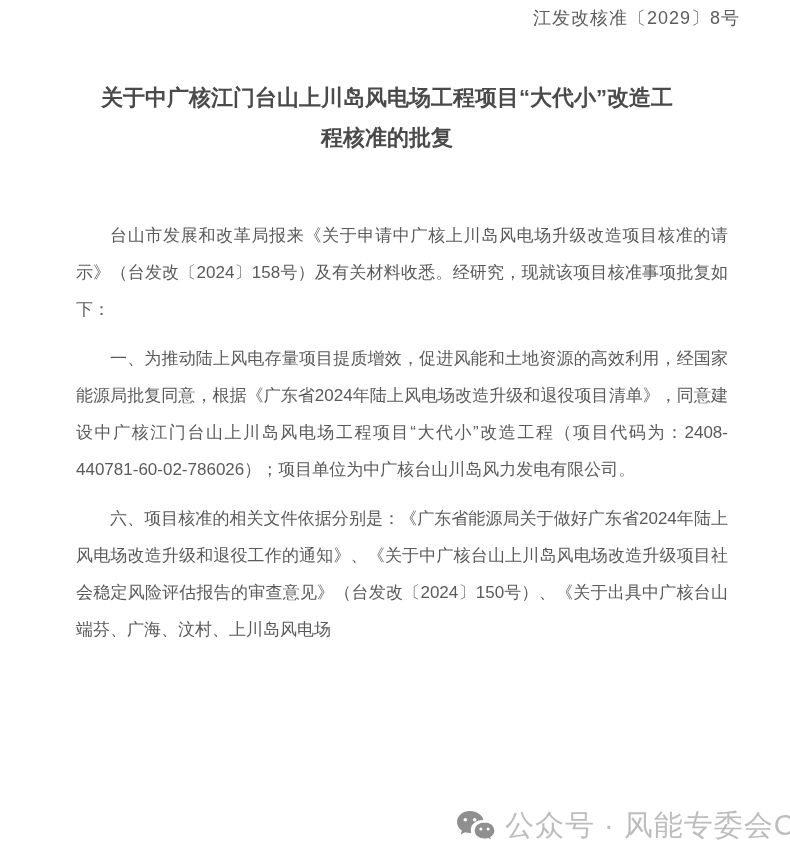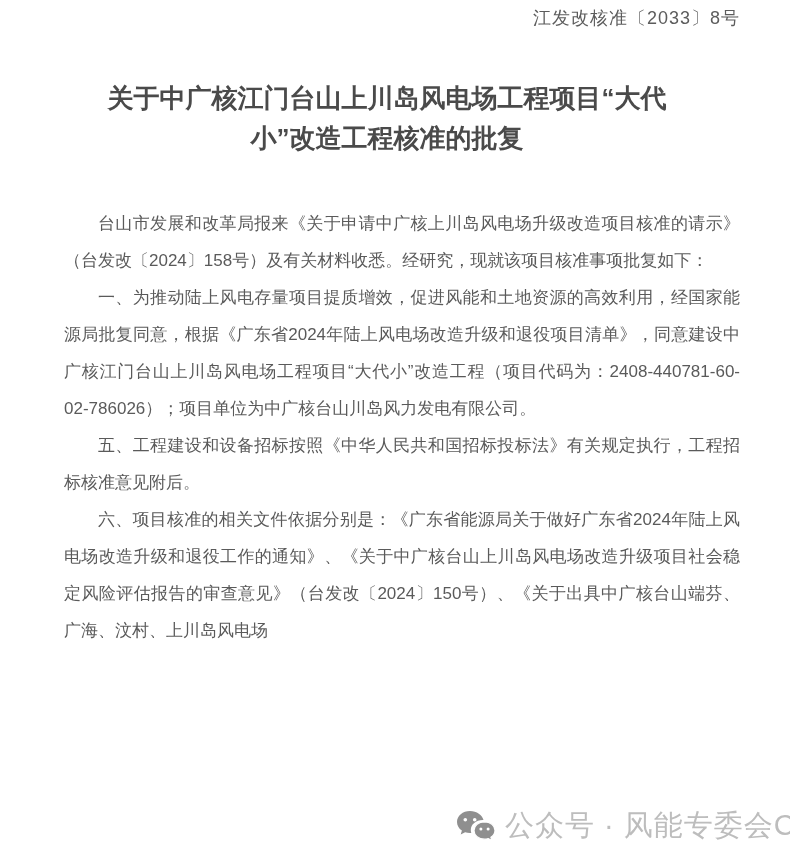--- a/index.html
+++ b/index.html
@@ -23,37 +23,37 @@
     font-size:18px;
     line-height:24px;
     color:var(--doc-number-text);
     letter-spacing:1px;
   }
   .doc-title{
     position:absolute;
     top:78px; left:0; right:16px;
     padding:0 100px;
     text-align:center;
-    font-size:26px;
+    font-size:22px;
     font-weight:bold;
     line-height:40px;
     color:var(--title-text);
   }
   .doc-body{
     position:absolute;
     top:205px; left:64px;
     width:676px;
     font-size:17px;
     line-height:37px;
     text-align:justify;
     color:var(--body-text);
   }
   .para{
     text-indent:2em;
-    margin:0;
+    margin:12px;
   }
   .watermark{
     position:absolute;
     left:456px; top:806px;
     display:flex;
     align-items:center;
     gap:9px;
     mix-blend-mode:multiply;
     pointer-events:none;
     white-space:nowrap;
@@ -61,28 +61,27 @@
   .watermark .wm-text{
     font-size:29px;
     color:var(--watermark-text);
     letter-spacing:1px;
   }
   .watermark svg{display:block;}
 </style>
 </head>
 <body>
 
-<div class="doc-number">江发改核准〔2033〕8号</div>
+<div class="doc-number">江发改核准〔2029〕8号</div>
 
 <h1 class="doc-title">关于中广核江门台山上川岛风电场工程项目“大代小”改造工程核准的批复</h1>
 
 <div class="doc-body">
     <p class="para">台山市发展和改革局报来《关于申请中广核上川岛风电场升级改造项目核准的请示》（台发改〔2024〕158号）及有关材料收悉。经研究，现就该项目核准事项批复如下：</p>
     <p class="para">一、为推动陆上风电存量项目提质增效，促进风能和土地资源的高效利用，经国家能源局批复同意，根据《广东省2024年陆上风电场改造升级和退役项目清单》，同意建设中广核江门台山上川岛风电场工程项目“大代小”改造工程（项目代码为：2408-440781-60-02-786026）；项目单位为中广核台山川岛风力发电有限公司。</p>
-    <p class="para">五、工程建设和设备招标按照《中华人民共和国招标投标法》有关规定执行，工程招标核准意见附后。</p>
     <p class="para">六、项目核准的相关文件依据分别是：《广东省能源局关于做好广东省2024年陆上风电场改造升级和退役工作的通知》、《关于中广核台山上川岛风电场改造升级项目社会稳定风险评估报告的审查意见》（台发改〔2024〕150号）、《关于出具中广核台山端芬、广海、汶村、上川岛风电场</p>
   </div>
 
 <div class="watermark">
   <span>
     <svg width="40" height="34" viewBox="0 0 40 34" aria-hidden="true">
       <g fill="var(--watermark-icon)">
         <path d="M14 2C6.8 2 1 6.9 1 13c0 3.5 1.9 6.6 4.9 8.6l-1.2 3.9 4.4-2.3c1.5.5 3.2.8 4.9.8.4 0 .9 0 1.3-.1-.3-.9-.5-1.9-.5-2.9 0-5.5 5.3-9.9 11.8-9.9h.9C26.3 6 20.7 2 14 2z"></path>
         <circle cx="9.3" cy="10.8" r="1.8" fill="#fff"></circle>
         <circle cx="18.7" cy="10.8" r="1.8" fill="#fff"></circle>

